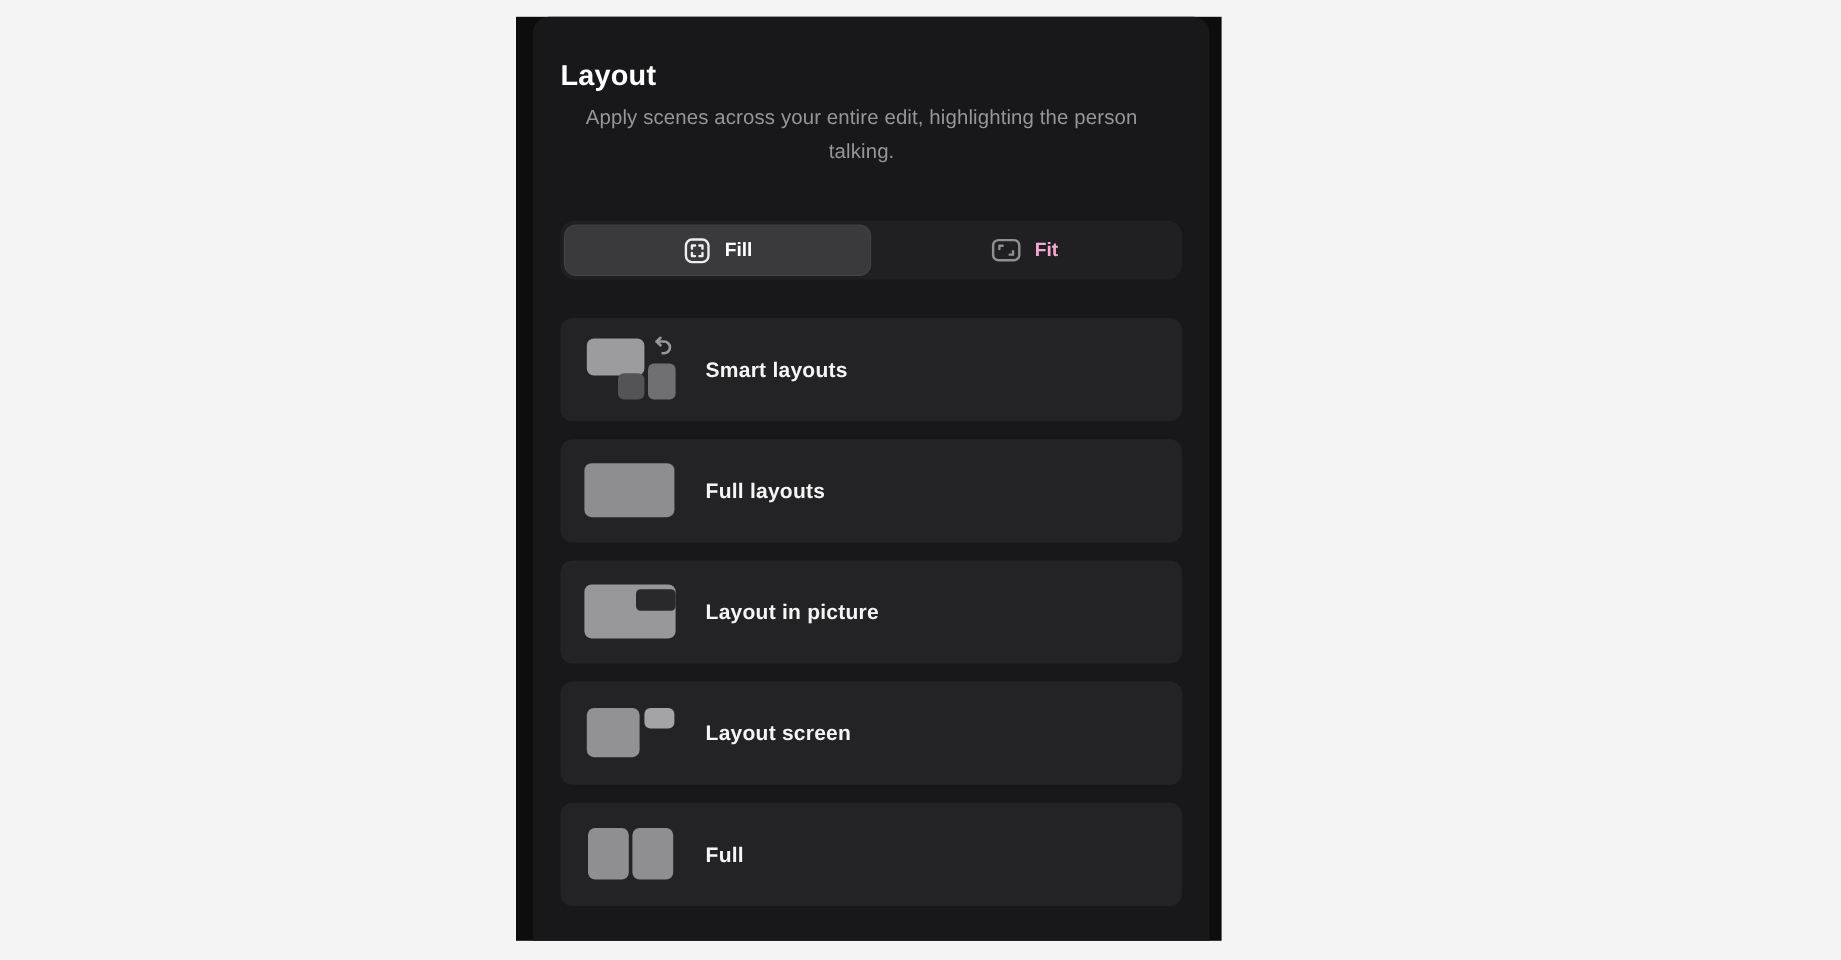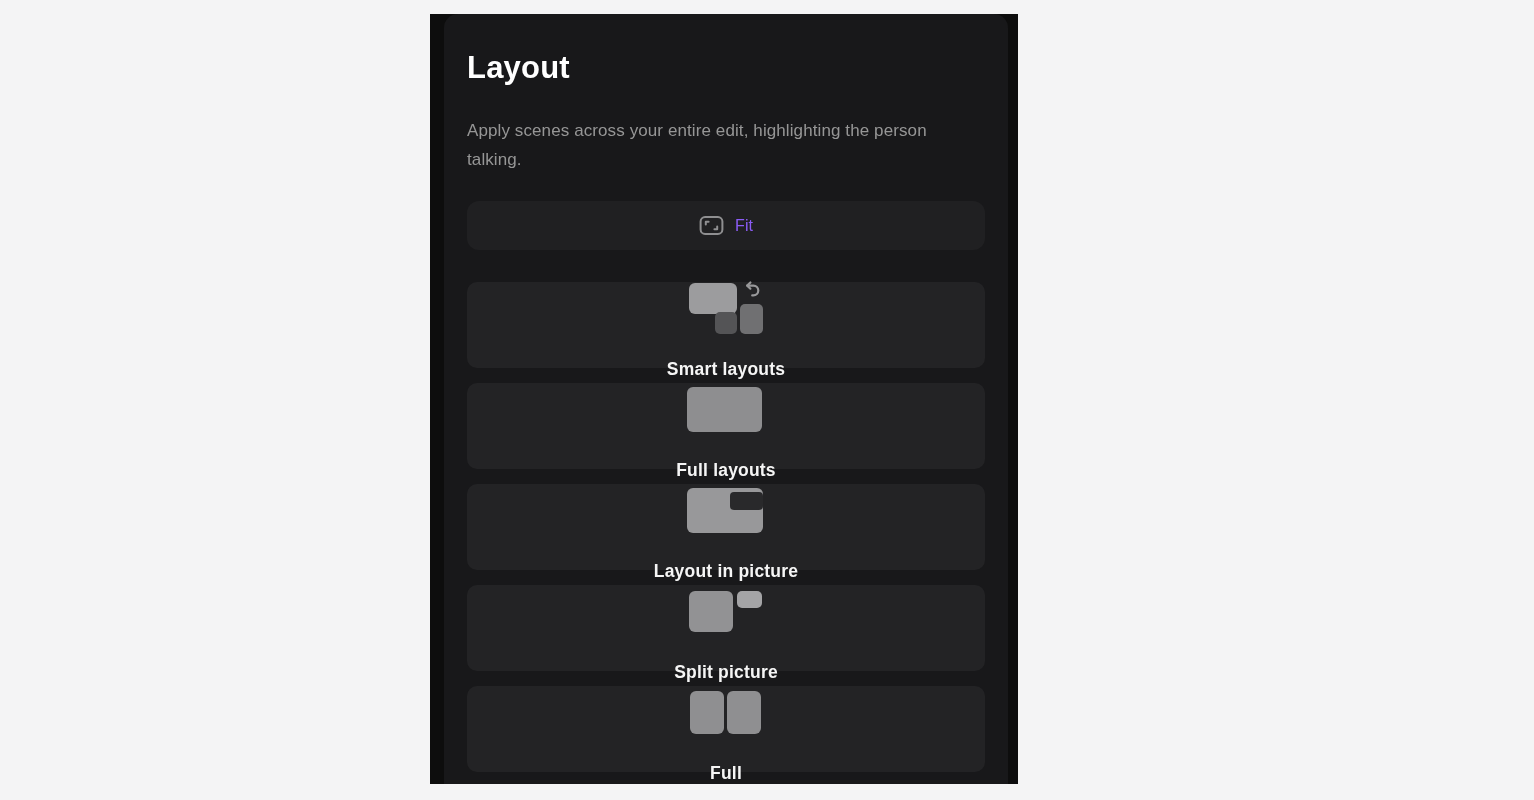--- a/index.html
+++ b/index.html
@@ -17,63 +17,62 @@
     background: #0d0d0d;
   }
   .panel {
     position: absolute; left: 14px; top: 0;
     width: 564px; height: 770px;
     background: #18181a;
     border-radius: 14px 14px 0 0;
     padding: 36px 23px 0 23px;
   }
   .panel-title {
-    margin: 0 0 30px 0;
-    font-size: 31px; font-weight: 700;
+    margin: 0 0 5px 0;
+    font-size: 24px; font-weight: 700;
     color: #ffffff; letter-spacing: 0.2px;
   }
   .panel-desc {
-    margin: 0 0 27px 0;
+    margin: 0 0 43px 0;
     max-width: 502px;
     font-size: 17px; line-height: 29px;
-    color: #969696; letter-spacing: 0.1px;
+    color: #969696; letter-spacing: 0.1px; text-align: center;
   }
   .segmented {
     height: 49px; border-radius: 12px;
     background: #202022;
     padding: 3px;
     display: flex;
     margin-bottom: 32px;
   }
   .segment {
     flex: 1;
     display: flex; align-items: center; justify-content: center;
     gap: 11px;
     border-radius: 10px;
-    font-size: 16px; font-weight: 400;
-    color: #8b5cf6;
+    font-size: 16px; font-weight: 700;
+    color: #f9a8d4;
     cursor: pointer;
   }
   .segment.active {
     background: #3a3a3c;
     color: #ffffff;
     font-weight: 700;
     box-shadow: inset 0 0 0 1px rgba(255,255,255,0.05);
   }
   .segment svg { display: block; }
   .card {
     height: 86px;
     background: #232325;
     border-radius: 10px;
     margin-bottom: 15px;
     display: flex; align-items: center;
     padding: 0 20px;
     gap: 23px;
     cursor: pointer;
-    flex-direction: column;
   }
   .card-label {
     font-size: 17.5px; font-weight: 700;
     color: #f5f5f5; letter-spacing: 0.2px;
   }
   .tile { width: 78px; height: 54px; position: relative; flex: none; }
   .shp { position: absolute; }
 
   
   .sl-big   { left: 2px;  top: 1px;  width: 48px; height: 31px; background: #9c9c9e; border-radius: 6px; }
@@ -100,20 +99,32 @@
 <body>
 
 <div class="stage">
   <div class="panel">
 
     <h1 class="panel-title">Layout</h1>
 
     <p class="panel-desc">Apply scenes across your entire edit, highlighting the person talking.</p>
 
     <div class="segmented">
+      <div class="segment active">
+        <span>
+          <svg width="24" height="24" viewBox="0 0 24 24" fill="none">
+            <rect x="2.6" y="2.6" width="18.8" height="18.8" rx="5.2" stroke="#ededee" stroke-width="2"></rect>
+            <path d="M7.6 10.2 V7.6 H10.2" stroke="#ededee" stroke-width="2" stroke-linecap="round" stroke-linejoin="round"></path>
+            <path d="M13.8 7.6 H16.4 V10.2" stroke="#ededee" stroke-width="2" stroke-linecap="round" stroke-linejoin="round"></path>
+            <path d="M16.4 13.8 V16.4 H13.8" stroke="#ededee" stroke-width="2" stroke-linecap="round" stroke-linejoin="round"></path>
+            <path d="M10.2 16.4 H7.6 V13.8" stroke="#ededee" stroke-width="2" stroke-linecap="round" stroke-linejoin="round"></path>
+          </svg>
+        </span>
+        <span>Fill</span>
+      </div>
       <div class="segment">
         <span>
           <svg width="25" height="21" viewBox="0 0 25 21" fill="none">
             <rect x="1.6" y="2.1" width="21.8" height="16.8" rx="4.5" stroke="#8f8f91" stroke-width="2"></rect>
             <path d="M6.8 9.6 V6.8 H9.6" stroke="#8f8f91" stroke-width="2" stroke-linecap="round" stroke-linejoin="round"></path>
             <path d="M18.2 11.4 V14.2 H15.4" stroke="#8f8f91" stroke-width="2" stroke-linecap="round" stroke-linejoin="round"></path>
           </svg>
         </span>
         <span>Fit</span>
       </div>
@@ -147,21 +158,21 @@
         <div class="shp pip-inner"></div>
       </div>
       <span class="card-label">Layout in picture</span>
     </div>
 
     <div class="card">
       <div class="tile">
         <div class="shp sp-left"></div>
         <div class="shp sp-right"></div>
       </div>
-      <span class="card-label">Split picture</span>
+      <span class="card-label">Layout screen</span>
     </div>
 
     <div class="card">
       <div class="tile">
         <div class="shp gr-left"></div>
         <div class="shp gr-right"></div>
       </div>
       <span class="card-label">Full</span>
     </div>
 

